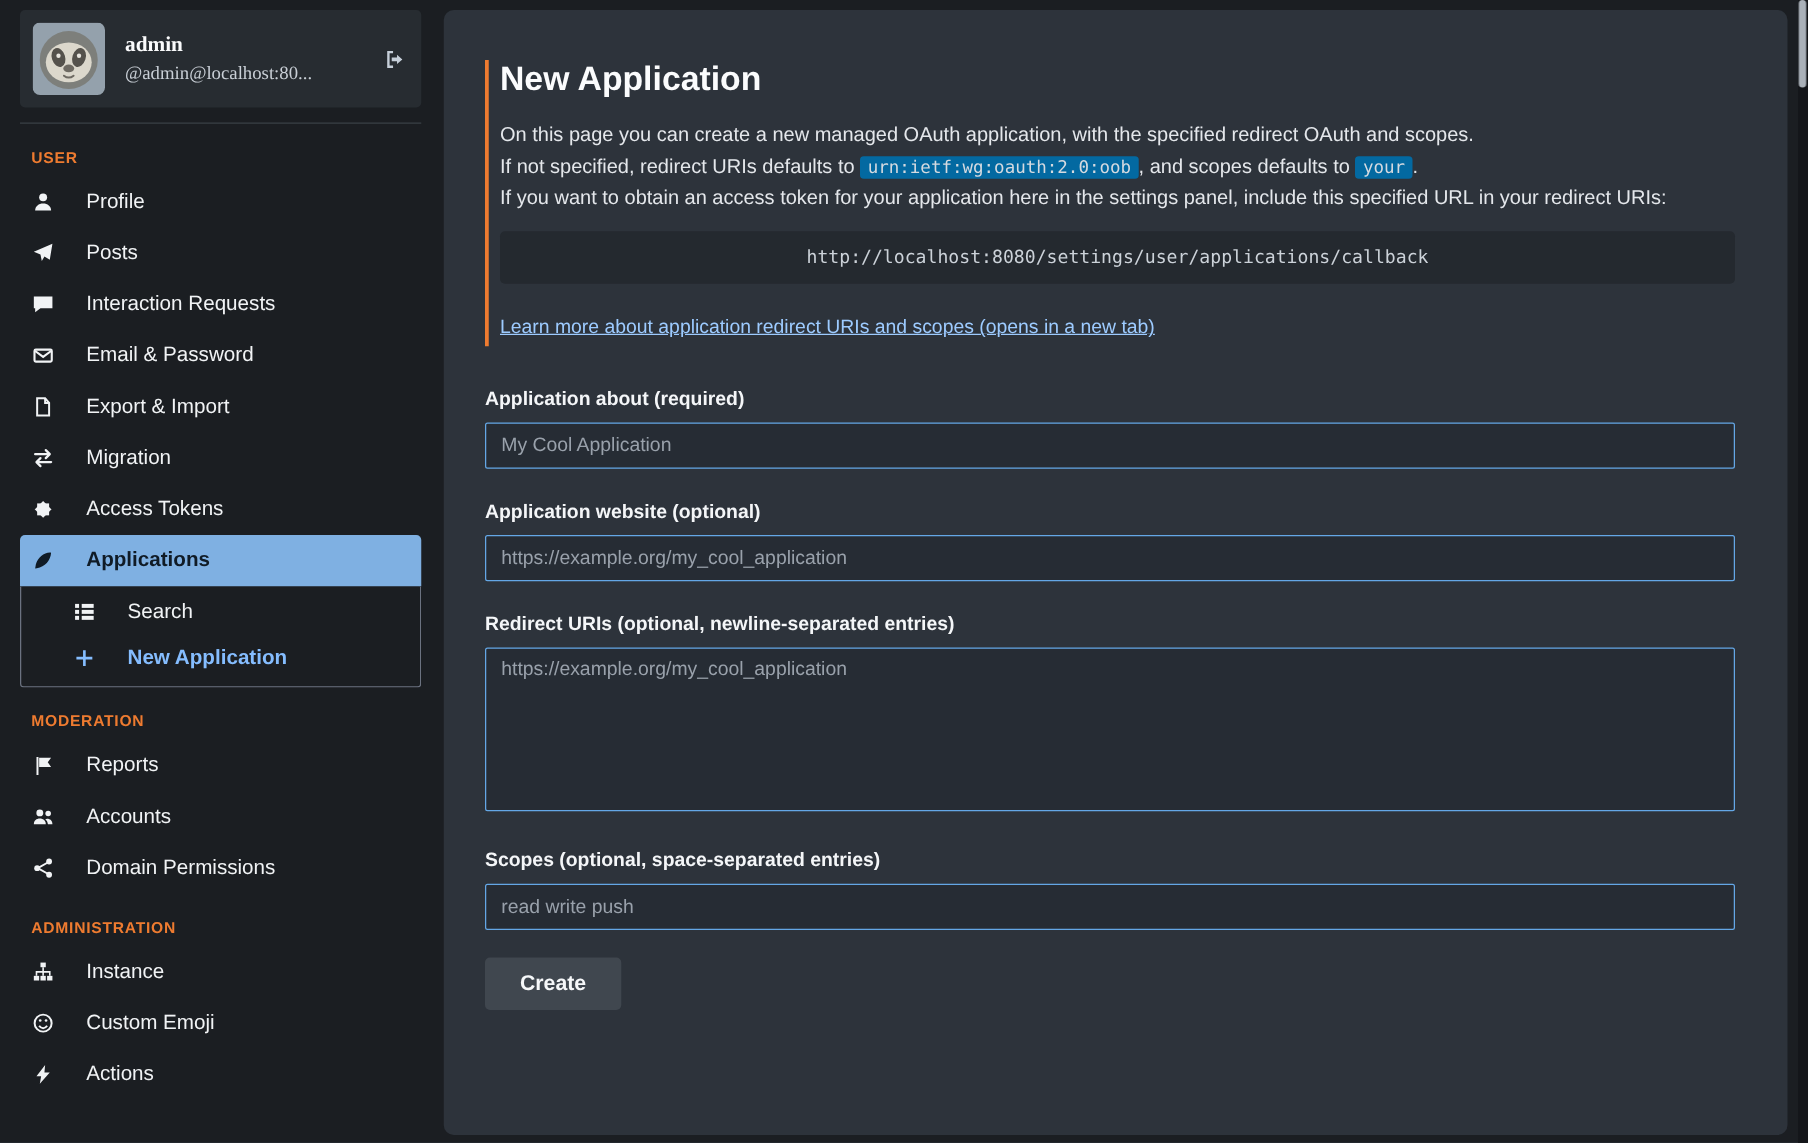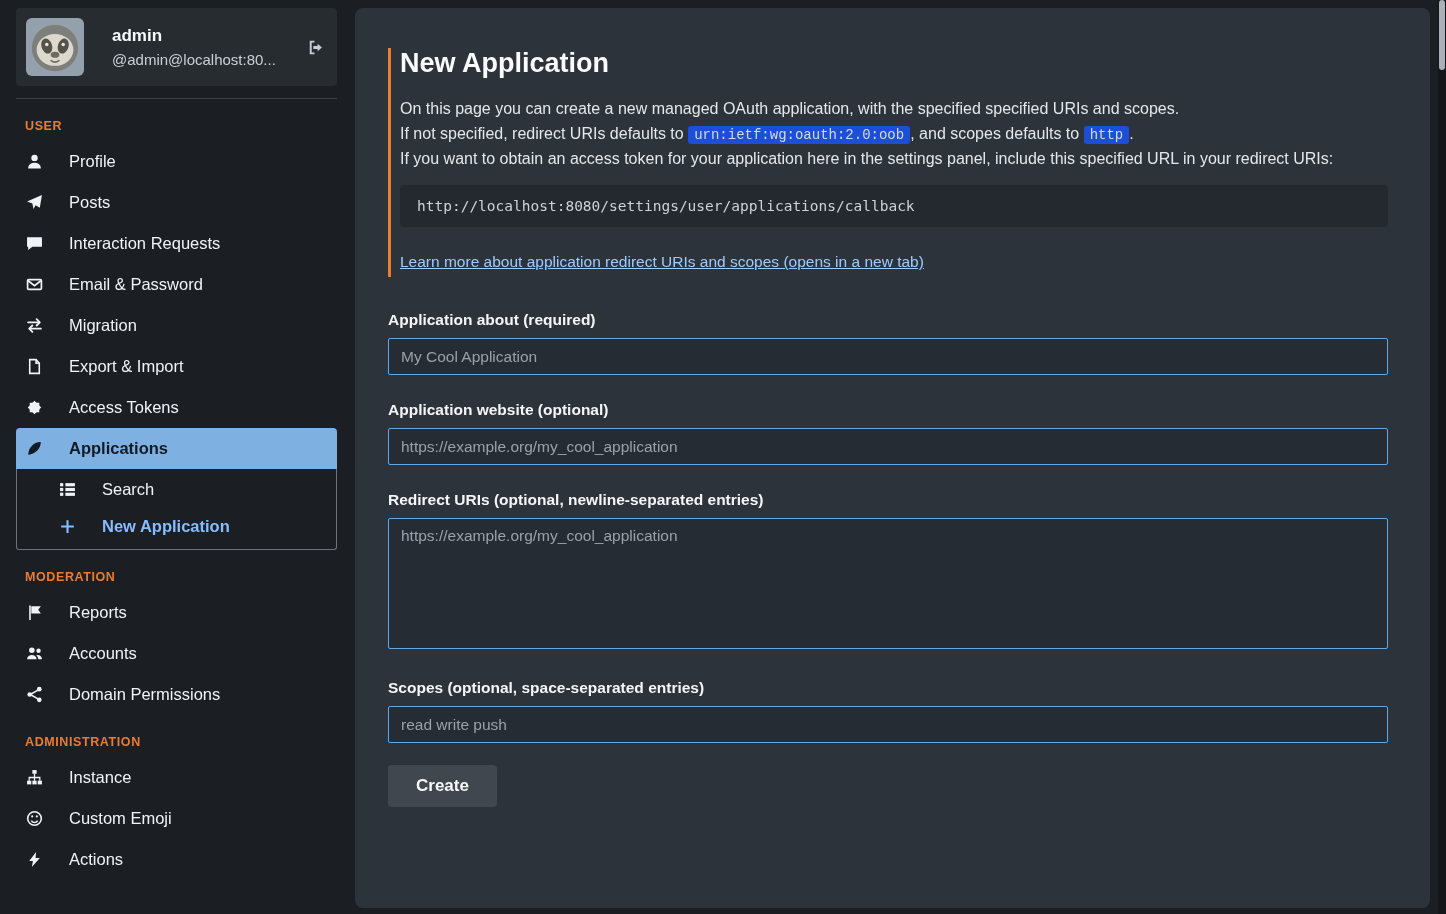--- a/index.html
+++ b/index.html
@@ -19,25 +19,26 @@
     overflow: hidden;
   }
   .user-card-wrap {
     padding-bottom: 12px;
     border-bottom: 1px solid #3a4046;
     margin-bottom: 8px;
   }
   .user-card {
     display: flex;
     align-items: center;
-    gap: 28px;
+    gap: 16px;
     background: #272c31;
     border-radius: 4px;
     padding: 10px 12px 10px 10px;
     cursor: pointer;
+    font-family: Liberation Serif, serif;
   }
   .avatar {
     width: 58px; height: 58px;
     border-radius: 6px;
     overflow: hidden;
     flex: 0 0 58px;
   }
   .avatar svg { display: block; width: 100%; height: 100%; }
   .user-info { min-width: 0; }
   .user-name { font-size: 17px; font-weight: bold; color: #fafbfc; margin-bottom: 5px; }
@@ -99,36 +100,36 @@
     padding-left: 9px;
     padding-bottom: 2px;
     margin-bottom: 34px;
   }
   h1 { font-size: 27px; font-weight: bold; color: #fbfcfd; margin-bottom: 18px; }
   .desc { font-size: 16px; line-height: 1.55; color: #e4e7eb; }
   code, pre {
     font-family: "DejaVu Sans Mono", "Liberation Mono", monospace;
   }
   .desc code {
-    background: #1d4ed8;
+    background: #0369a1;
     border-radius: 3px;
     padding: 1px 6px;
     font-size: 14px;
     color: #d5dae0;
-    font-family: Liberation Mono, monospace;
   }
   .callback {
     display: block;
     background: #24292f;
     border-radius: 4px;
     padding: 13px 17px;
     margin: 14px 0 26px;
     font-size: 14.5px;
     color: #ccd2d9;
     cursor: text;
+    text-align: center;
   }
   .learn-more {
     color: var(--link-blue, #9dcbff);
     font-size: 15.5px;
     text-decoration: underline;
     display: inline-block;
     margin-bottom: 4px;
   }
 
   .form-group { margin-bottom: 26px; }
@@ -249,37 +250,37 @@
         <span class="icon">
             <svg viewBox="0 0 16 16" fill="none" stroke="currentColor" stroke-width="1.6">
               <rect x="1.5" y="3.5" width="13" height="9" rx="1"></rect>
               <path d="M2 4.5 8 9l6-4.5"></path>
             </svg>
           </span>
         <span>Email &amp; Password</span>
       </a>
       <a class="nav-item">
         <span class="icon">
+            <svg viewBox="0 0 16 16" fill="none" stroke="currentColor" stroke-width="1.5">
+              <path d="M9.5 1.5h-6v13h9V5z"></path>
+              <path d="M9.5 1.5V5H13"></path>
+            </svg>
+          </span>
+        <span>Export &amp; Import</span>
+      </a>
+      <a class="nav-item">
+        <span class="icon">
             <svg viewBox="0 0 16 16" fill="none" stroke="currentColor" stroke-width="1.7" stroke-linecap="round" stroke-linejoin="round">
               <path d="M2 5h10"></path>
               <path d="M10 2l3 3-3 3"></path>
               <path d="M14 11H4"></path>
               <path d="M6 8l-3 3 3 3"></path>
             </svg>
           </span>
         <span>Migration</span>
-      </a>
-      <a class="nav-item">
-        <span class="icon">
-            <svg viewBox="0 0 16 16" fill="none" stroke="currentColor" stroke-width="1.5">
-              <path d="M9.5 1.5h-6v13h9V5z"></path>
-              <path d="M9.5 1.5V5H13"></path>
-            </svg>
-          </span>
-        <span>Export &amp; Import</span>
       </a>
       <a class="nav-item">
         <span class="icon">
             <svg viewBox="0 0 16 16" fill="currentColor">
               <rect x="3.5" y="3.5" width="9" height="9"></rect>
               <rect x="3.5" y="3.5" width="9" height="9" transform="rotate(45 8 8)"></rect>
             </svg>
           </span>
         <span>Access Tokens</span>
       </a>
@@ -402,22 +403,22 @@
   </div>
 
 </aside>
 
 <main class="panel">
   <div class="content">
 
     <section class="intro">
       <h1>New Application</h1>
       <p class="desc">
-        <span>On this page you can create a new managed OAuth application, with the specified specified URIs and scopes.</span><br>
-        <span>If not specified, redirect URIs defaults to </span><code>urn:ietf:wg:oauth:2.0:oob</code><span>, and scopes defaults to </span><code>http</code><span>.</span><br>
+        <span>On this page you can create a new managed OAuth application, with the specified redirect OAuth and scopes.</span><br>
+        <span>If not specified, redirect URIs defaults to </span><code>urn:ietf:wg:oauth:2.0:oob</code><span>, and scopes defaults to </span><code>your</code><span>.</span><br>
         <span>If you want to obtain an access token for your application here in the settings panel, include this specified URL in your redirect URIs:</span>
       </p>
       <pre class="callback"><code>http://localhost:8080/settings/user/applications/callback</code></pre>
       <a class="learn-more" href="#">Learn more about application redirect URIs and scopes (opens in a new tab)</a>
     </section>
 
     <form>
       <div class="form-group">
         <label>Application about (required)</label>
         <input type="text" placeholder="My Cool Application" style="">

